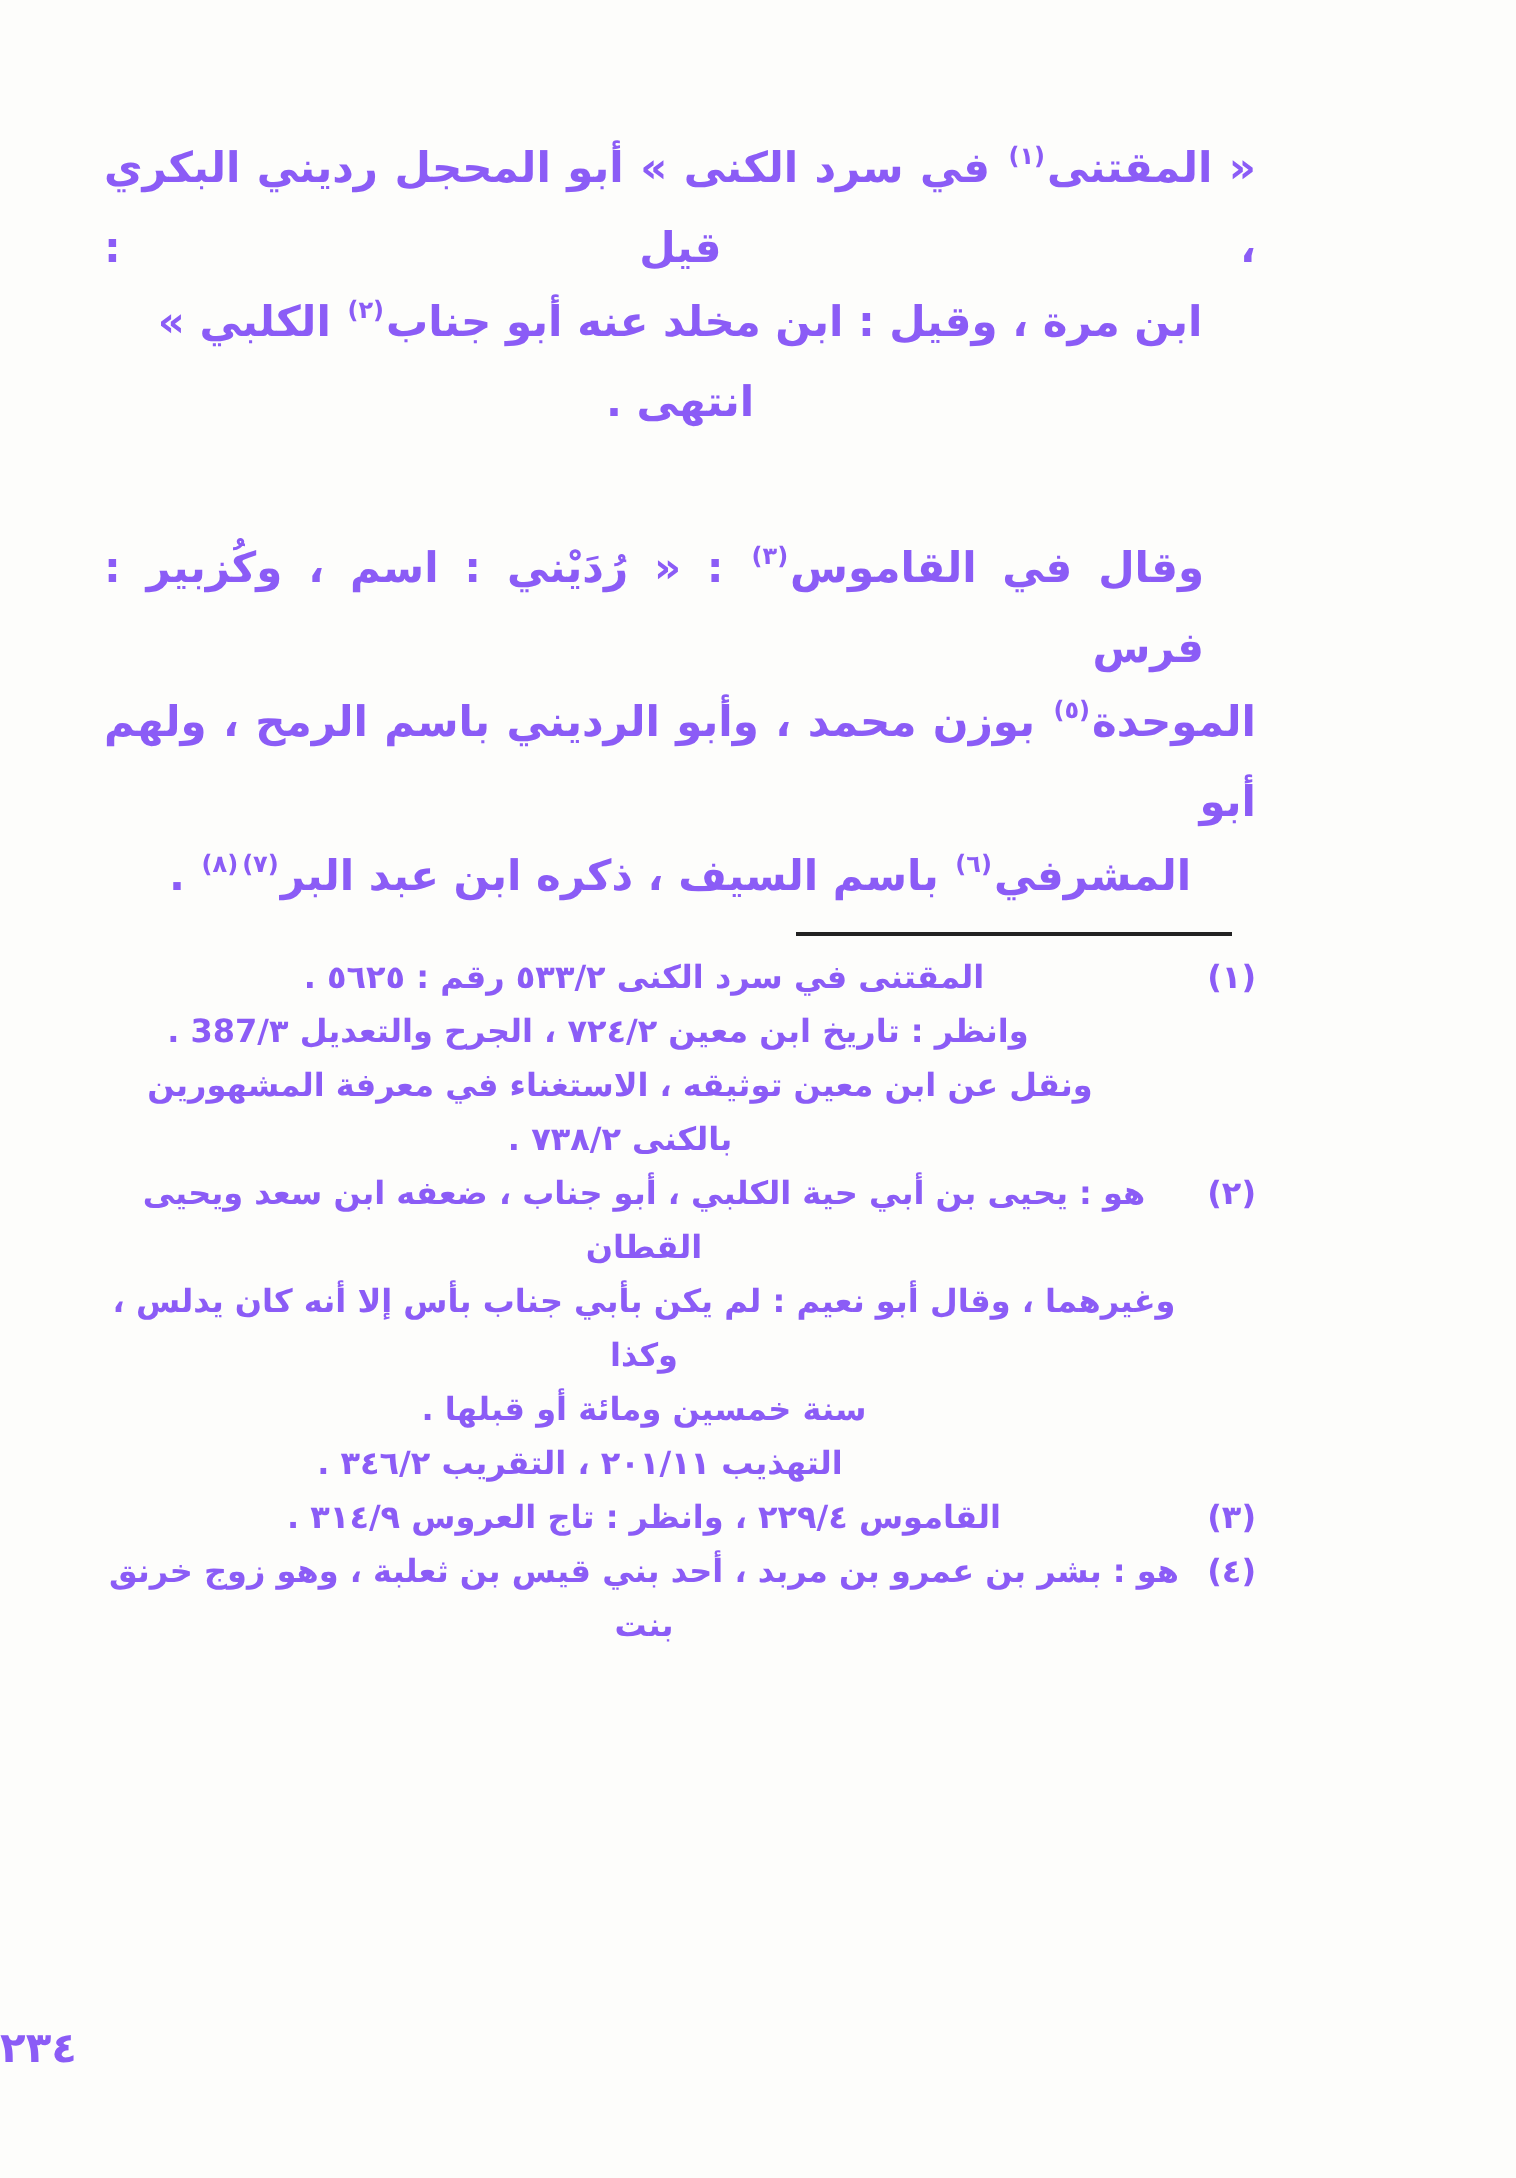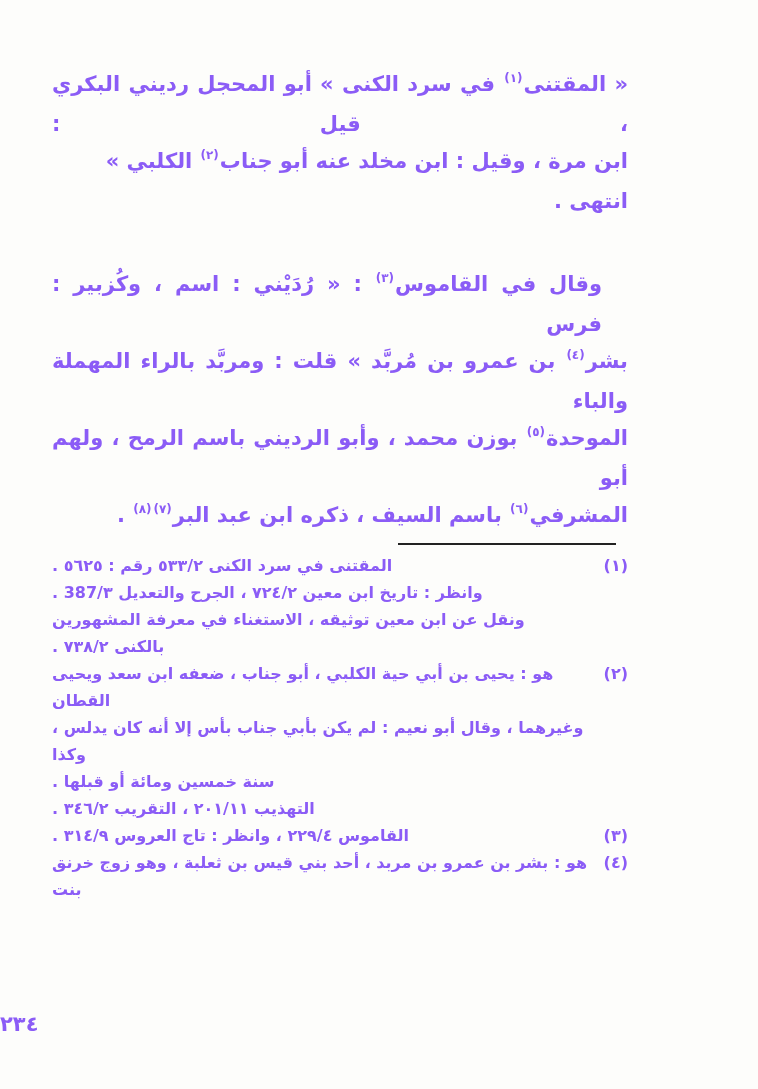--- a/index.html
+++ b/index.html
@@ -24,21 +24,21 @@
   .body-text{
     font-size:21px;
     font-weight:700;
     line-height:37px;
   }
   .para{margin:0;}
   .para:nth-child(2){margin-top:46px;}
   .para:nth-child(3){margin-top:20px;}
   .line{min-height:37px;}
   .line.just{text-align:justify;text-align-last:justify;}
-  .line.ragged{text-align:right;}
+  .line.ragged{text-align:center;}
   .fnref{
     font-size:12px;
     font-weight:700;
     position:relative;
     top:-9px;
     margin:0 1px;
     letter-spacing:0;
   }
   
   .footnotes{
@@ -57,21 +57,21 @@
     line-height:27px;
   }
   .fn{display:flex;}
   .fn-marker{
     flex:none;
     width:36px;
     text-align:right;
     white-space:nowrap;
   }
   .fn-text{flex:1;min-width:0;}
-  .fn-line{text-align:left;}
+  .fn-line{text-align:center;}
   
   .page-number{
     position:absolute;
     top:1012px;left:0;width:758px;
     text-align:left;
     font-size:21px;
     font-weight:700;
     direction:rtl;
   }
 </style>
@@ -82,21 +82,20 @@
 
   <div class="text-block">
 
     <div class="body-text">
         <div class="para">
           <div class="line just">« المقتنى<span class="fnref">(١)</span> في سرد الكنى » أبو المحجل رديني البكري ، قيل :</div>
           <div class="line ragged">ابن مرة ، وقيل : ابن مخلد عنه أبو جناب<span class="fnref">(٢)</span> الكلبي » انتهى .</div>
         </div>
         <div class="para">
           <div class="line just" style="padding-right: 26px;">وقال في القاموس<span class="fnref">(٣)</span> : « رُدَيْني : اسم ، وكُزبير : فرس</div>
-          <div class="line just">بشر<span class="fnref">(٤)</span> بن عمرو بن مُربَّد » قلت : ومربَّد بالراء المهملة والباء</div>
           <div class="line just">الموحدة<span class="fnref">(٥)</span> بوزن محمد ، وأبو الرديني باسم الرمح ، ولهم أبو</div>
           <div class="line ragged">المشرفي<span class="fnref">(٦)</span> باسم السيف ، ذكره ابن عبد البر<span class="fnref">(٧)</span><span class="fnref">(٨)</span> .</div>
         </div>
       </div>
 
     <div class="footnotes">
       <div class="fn-separator"></div>
       <div class="fn-list">
           <div class="fn">
             <div class="fn-marker">(١)</div>

